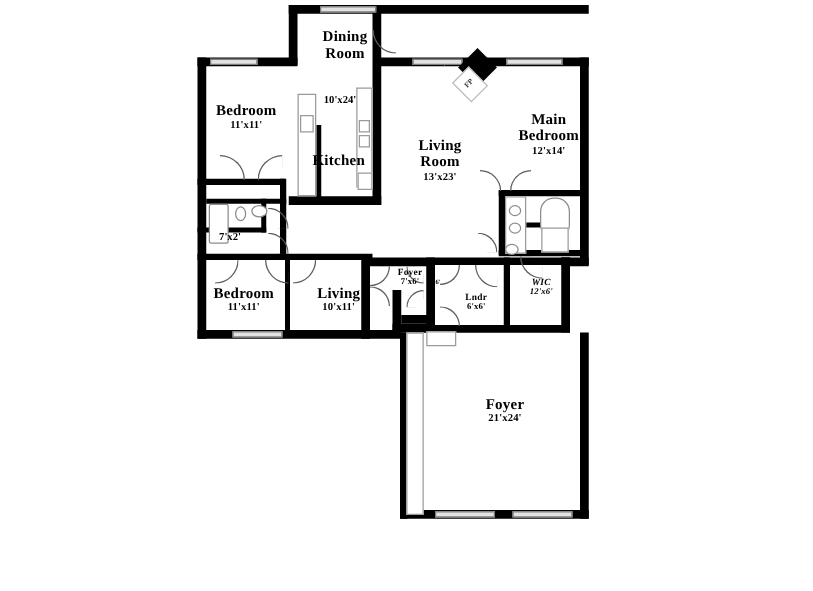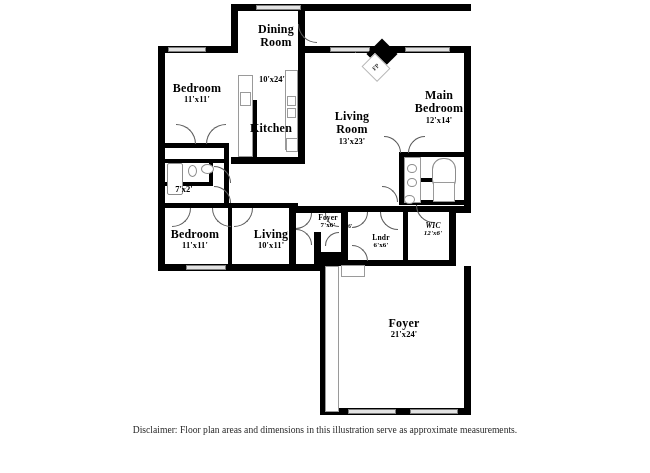--- a/index.html
+++ b/index.html
@@ -311,14 +311,13 @@
   </div>
 
   <div class="room-label" style="left:404px; top:317px;">
     <span class="nm">Foyer</span>
     <span class="dm">21'x24'</span>
   </div>
 
 </div>
 
 <div id="disclaimer">
-  <span class="l1">Disclaimer: Floor plan areas and dimensions in this illustration serve as approximate measurements.</span>
 </div>
 
 </body></html>

